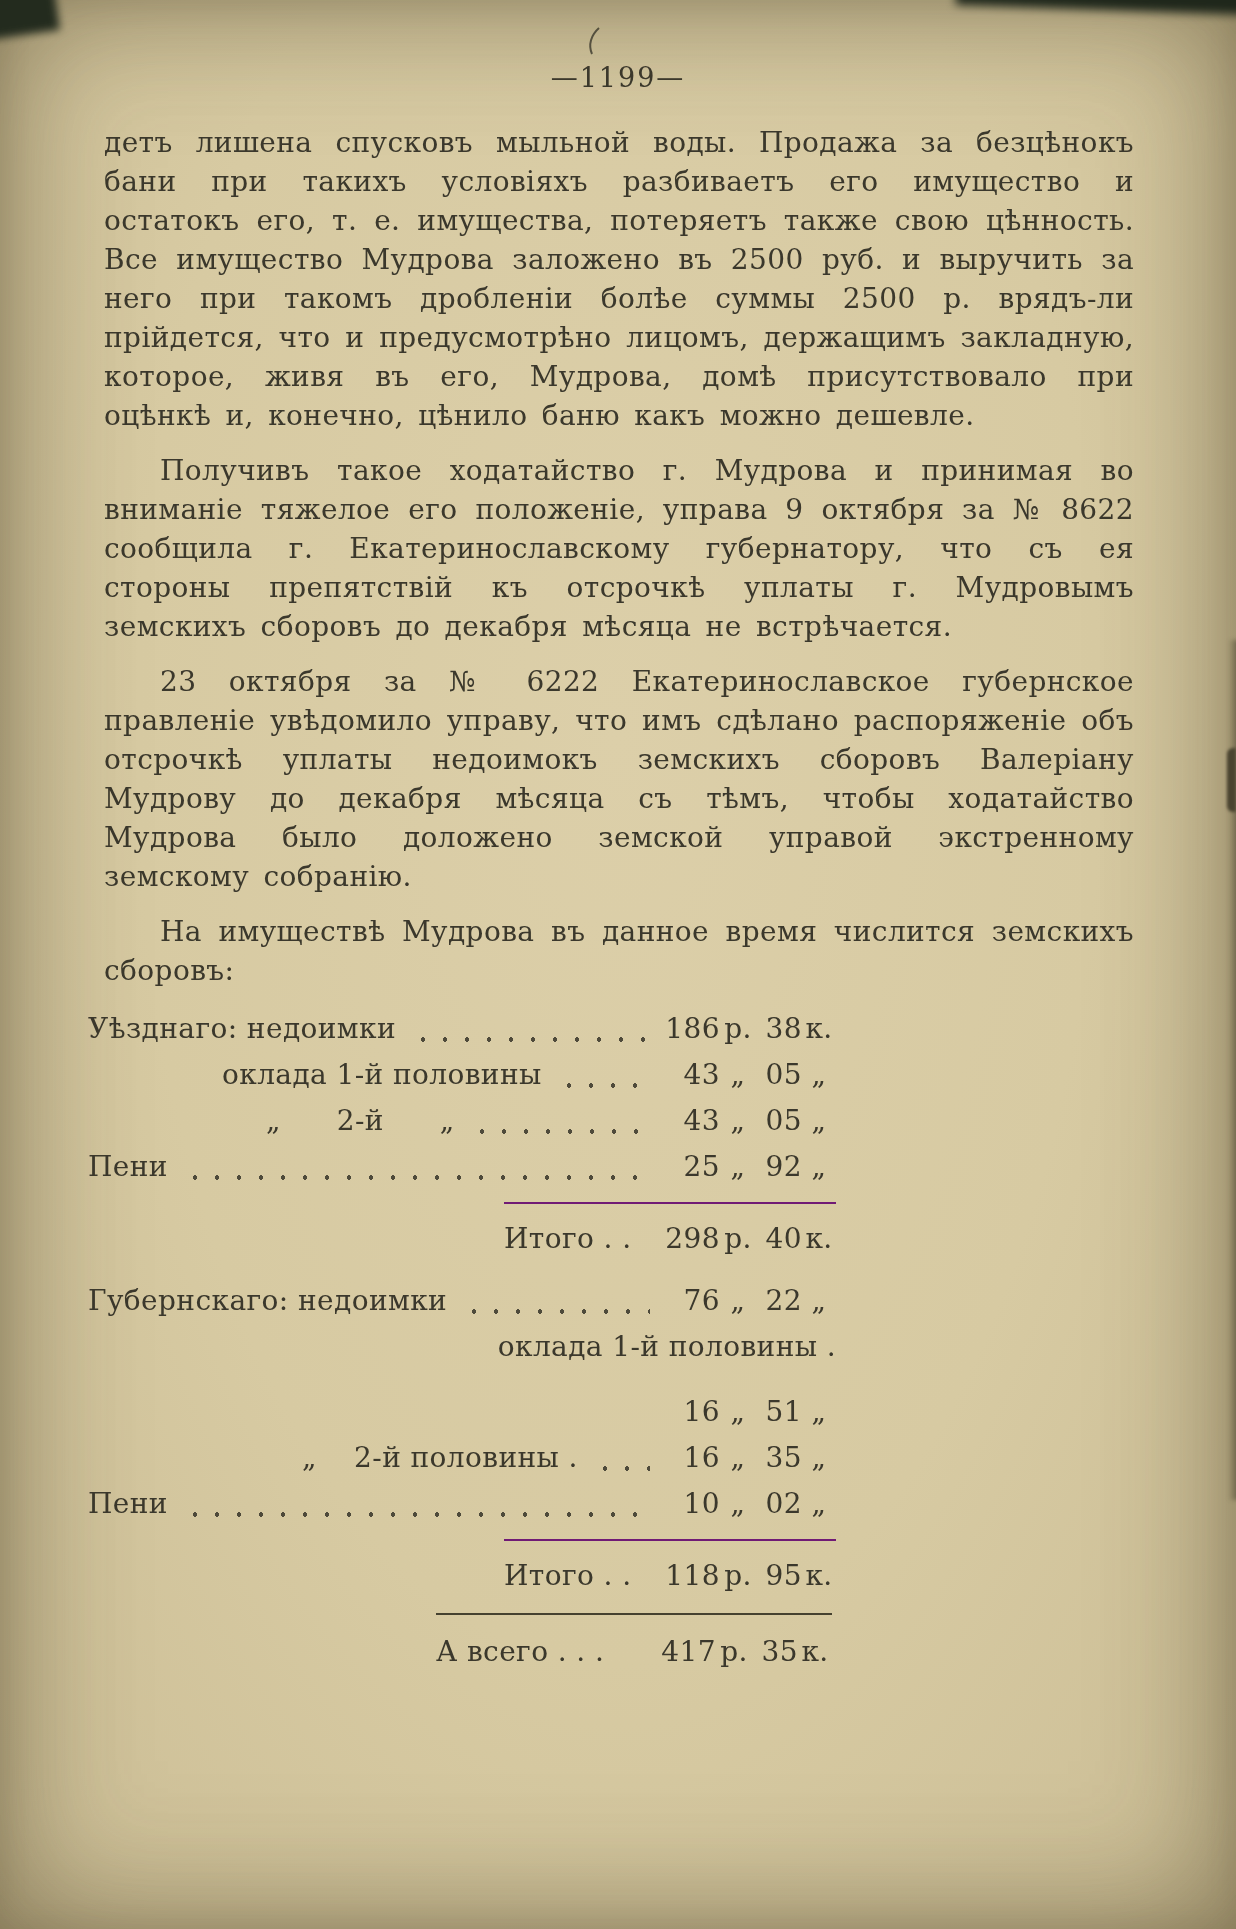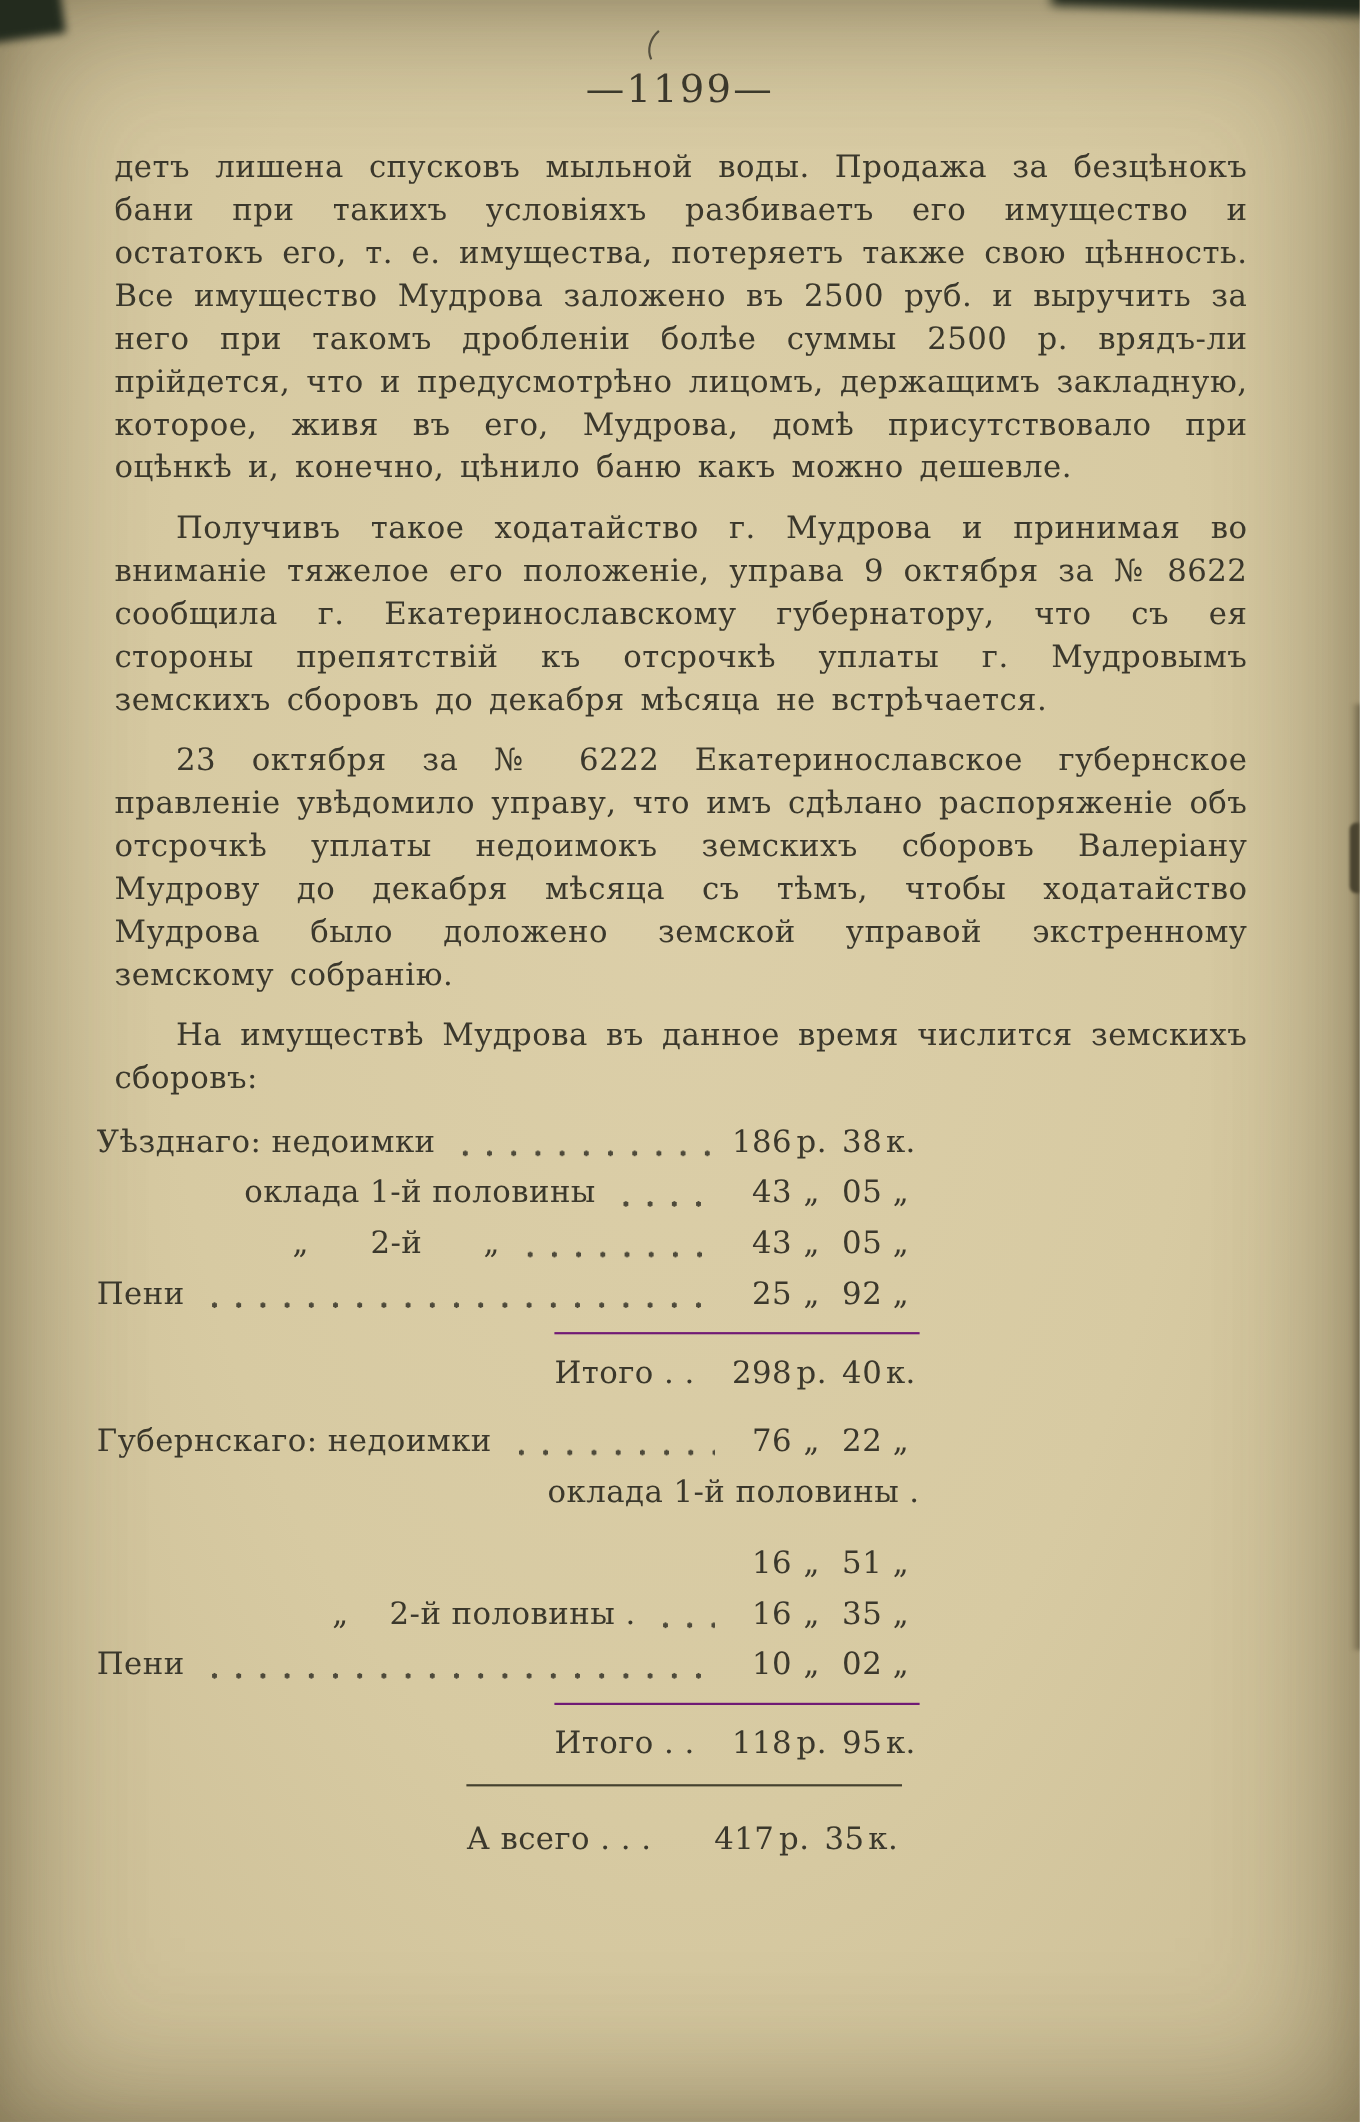--- a/index.html
+++ b/index.html
@@ -17,21 +17,21 @@
     background:#232b1e;filter:blur(4px);transform:rotate(-8deg);}
   .corner-tr{position:absolute;top:-16px;right:-20px;width:300px;height:26px;
     background:#1f271b;filter:blur(5px);transform:rotate(2deg);}
   .edge-right{position:absolute;top:640px;right:-4px;width:12px;height:860px;
     background:linear-gradient(to left,rgba(46,42,26,.55),rgba(46,42,26,0));filter:blur(2px);}
   .blotch{position:absolute;top:748px;right:0;width:9px;height:64px;border-radius:6px 0 0 6px;
     background:#4a4430;filter:blur(1.5px);}
   .stray-mark{position:absolute;top:26px;left:584px;opacity:.8;}
 
   .page-number{
-    text-align:center;padding-top:62px;font-size:35px;letter-spacing:2px;
+    text-align:center;padding-top:62px;font-size:27px;letter-spacing:2px;
   }
   .text-block{
     width:1062px;margin:30px auto 0 88px;
     font-size:28px;line-height:39px;letter-spacing:.4px;word-spacing:5px;
     text-align:justify;
   }
   .text-block p{margin:16px;text-indent:56px;}
   .text-block p.first{text-indent:0;}
 
   .ledger{
@@ -51,21 +51,21 @@
   .v2{width:46px;text-align:right;}
   .u2{width:34px;text-align:center;}
   .ind-a{padding-left:134px;}
   .ind-b{padding-left:178px;}
   .ind-c{padding-left:184px;flex-direction:column;}
   .ind-d{padding-left:214px;}
   .total-wrap{
     width:332px;margin:12px 0 4px auto;border-top:2px solid #701a75;padding-top:12px;
   }
   .grand-wrap{
-    width:396px;margin:14px 16px 0 auto;border-top:2px solid #45412f;padding-top:25px;
+    width:396px;margin:14px 4px 0 auto;border-top:2px solid #45412f;padding-top:14px;
   }
   .total-row{display:flex;align-items:baseline;justify-content:space-between;}
   .gap-section{height:12px;}
 </style>
 </head>
 <body>
 
 <div class="vignette"></div>
 <div class="corner-tl"></div>
 <div class="corner-tr"></div>

